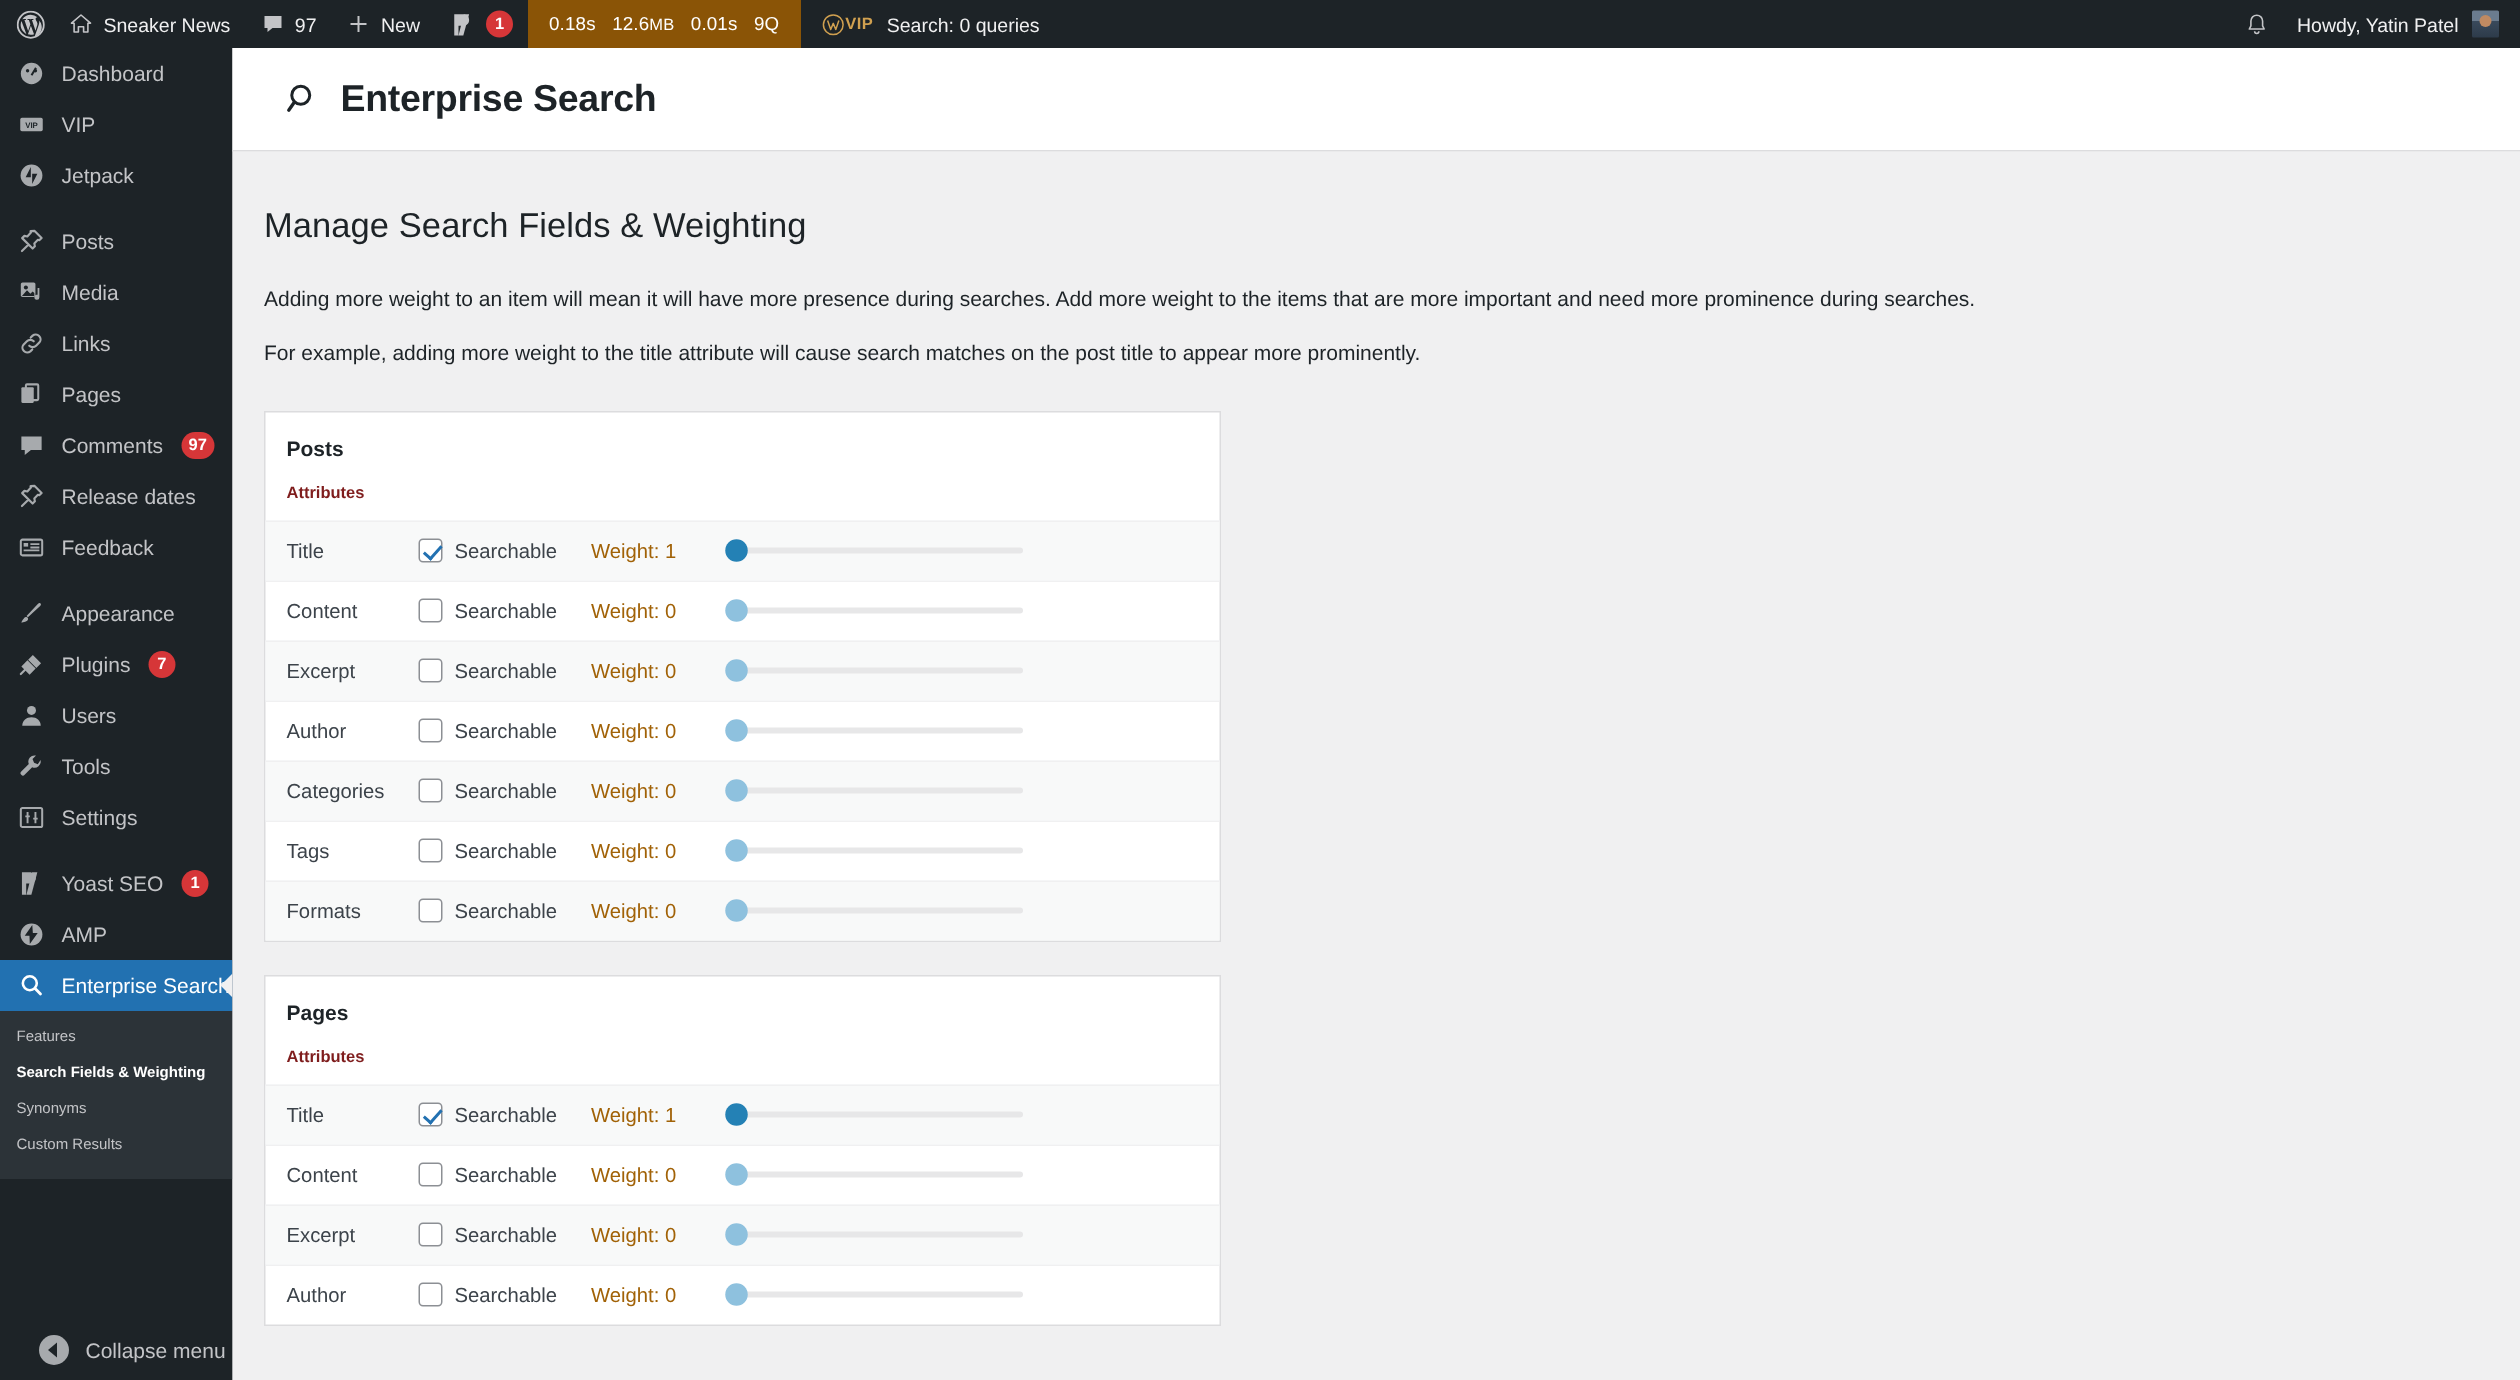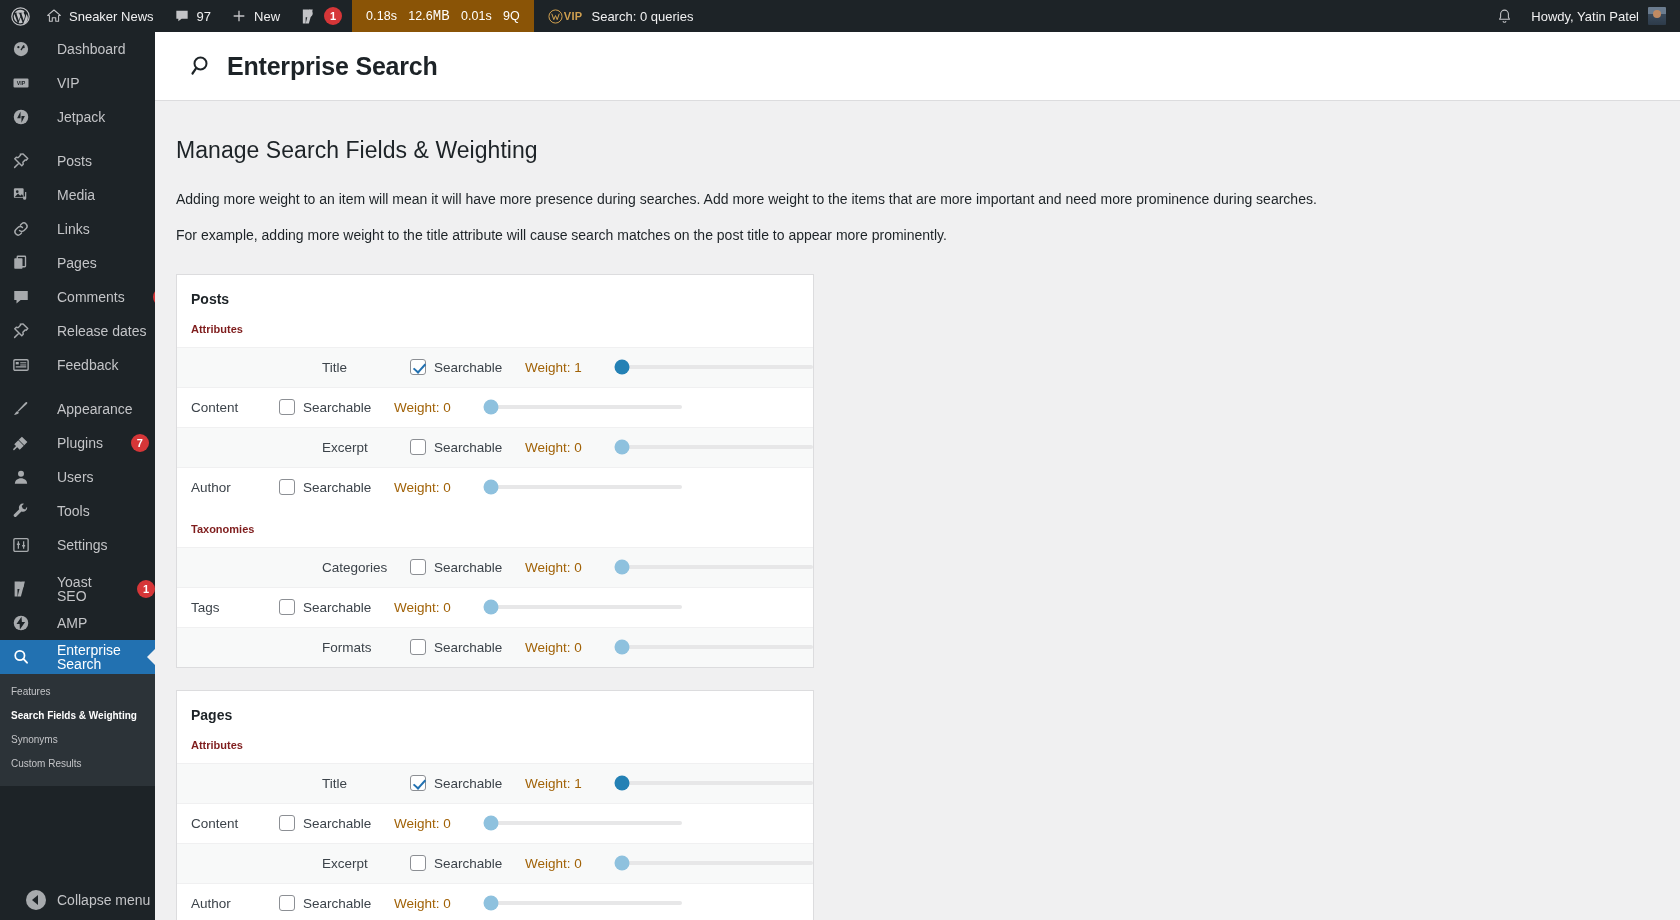--- a/index.html
+++ b/index.html
@@ -33,21 +33,21 @@
     border-radius: 10px; min-width: 18px; height: 18px;
     display: inline-flex; align-items: center; justify-content: center;
     font-size: 11px; font-weight: 600; padding: 0 5px;
   }
   #ab-debug {
     background: #8a5406;
     display: flex; align-items: center; gap: 11px;
     padding: 0 14px;
     font-size: 12.5px; color: #fff; letter-spacing: .1px;
   }
-  #ab-debug .unit { font-size: 14px; font-family: Liberation Mono, monospace; }
+  #ab-debug .unit { font-size: 11px; }
   #ab-vip {
     display: flex; align-items: center; gap: 9px;
     padding: 0 14px;
   }
   .vip-logo { display: inline-flex; align-items: center; gap: 1px; }
   .vip-word { color: #d0a050; font-size: 11px; font-weight: 700; letter-spacing: .3px; }
   #ab-right { margin-left: auto; display: flex; align-items: center; }
   #howdy { display: flex; align-items: center; gap: 9px; padding: 0 14px 0 8px; }
   .avatar {
     width: 18px; height: 18px; border-radius: 1px;
@@ -62,21 +62,21 @@
   
   #sidebar {
     position: absolute; top: 32px; left: 0;
     width: 155px; height: 888px;
     background: #1d2327;
     color: #c3c4c7;
     font-size: 14px;
     overflow: hidden;
   }
   .menu-item {
-    display: flex; align-items: center; gap: 26px;
+    display: flex; align-items: center; gap: 10px;
     height: 34px; padding-left: 11px;
     color: #c3c4c7; position: relative;
   }
   .menu-item .label { font-size: 14px; line-height: 1; }
   .menu-sep { height: 10px; }
   .menu-item.current {
     background: #2271b1; color: #fff; font-weight: 400;
   }
   .menu-item.current .label { color: #fff; }
   .menu-item.current .arrow {
@@ -159,21 +159,21 @@
   }
   .group-title {
     font-size: 11px; font-weight: 700; color: #7f1d1d;
     padding: 16px 0 12px 14px;
   }
   .row {
     display: flex; align-items: center;
     height: 40px;
     border-top: 1px solid #f0f0f1;
   }
-  .row.alt { background: #f8f9f9; justify-content: flex-end; }
+  .row.alt { background: #f8f9f9; }
   .row .f-label {
     width: 102px; padding-left: 14px;
     font-size: 13.5px; color: #3c434a;
   }
   .row .f-check {
     width: 115px; display: flex; align-items: center; gap: 8px;
   }
   .cbox {
     width: 16px; height: 16px; border: 1px solid #8c8f94;
     border-radius: 3px; background: #fff; flex: none;
@@ -535,21 +535,20 @@
             <div class="f-check">
               <span class="cbox"></span>
               <span class="ctext">Searchable</span>
             </div>
             <div class="f-weight"><span>Weight: </span><span>0</span></div>
             <div class="slider">
               <span class="track"></span>
               <span class="thumb" style="left:5px"></span>
             </div>
           </div>
-          <div class="group-title">Taxonomies</div>
           <div class="row alt">
             <div class="f-label">Categories</div>
             <div class="f-check">
               <span class="cbox"></span>
               <span class="ctext">Searchable</span>
             </div>
             <div class="f-weight"><span>Weight: </span><span>0</span></div>
             <div class="slider">
               <span class="track"></span>
               <span class="thumb" style="left:5px"></span>

